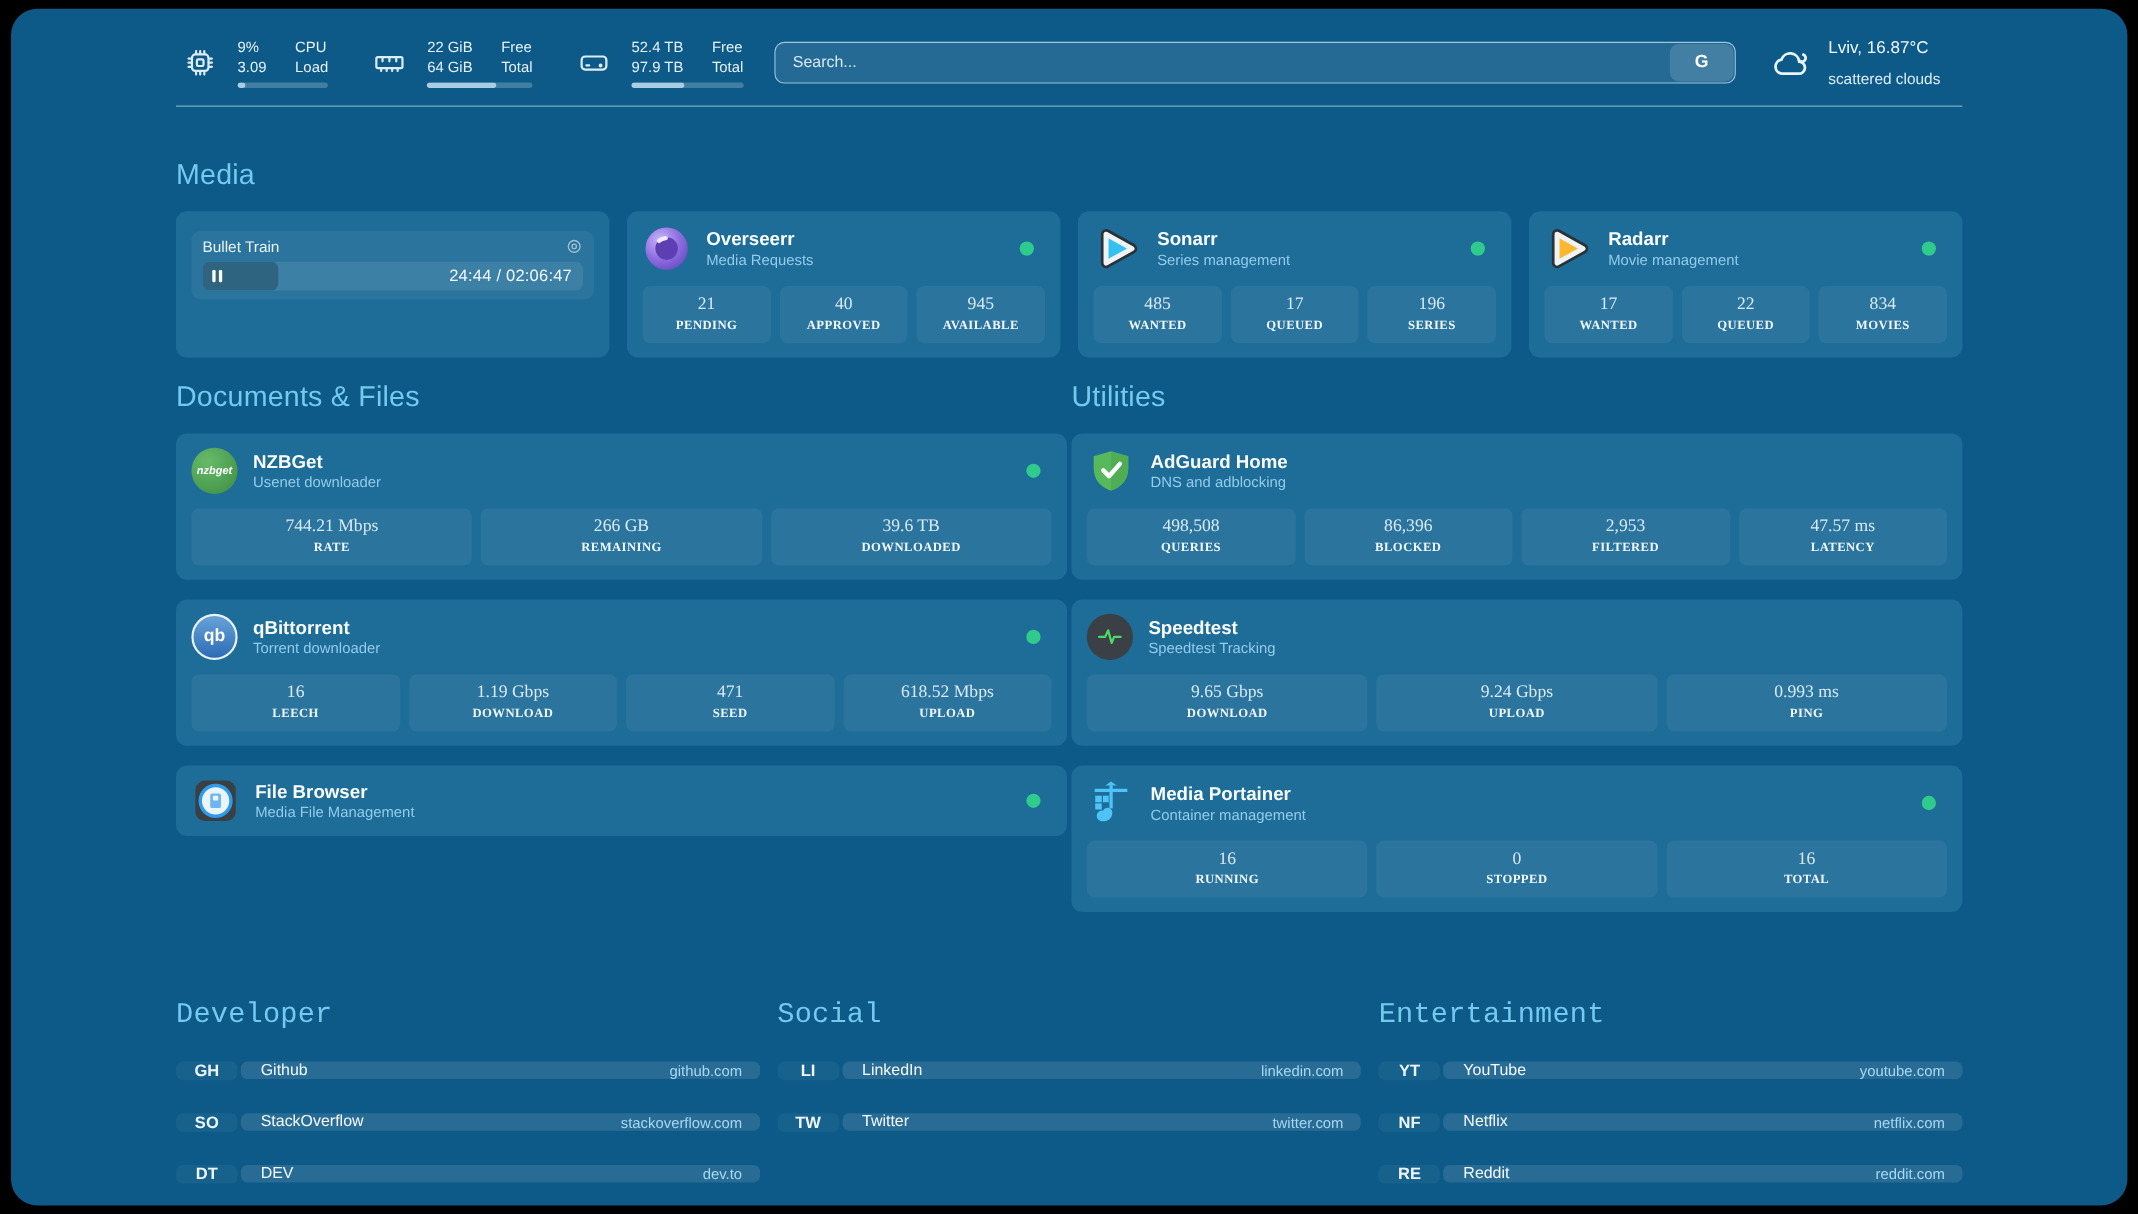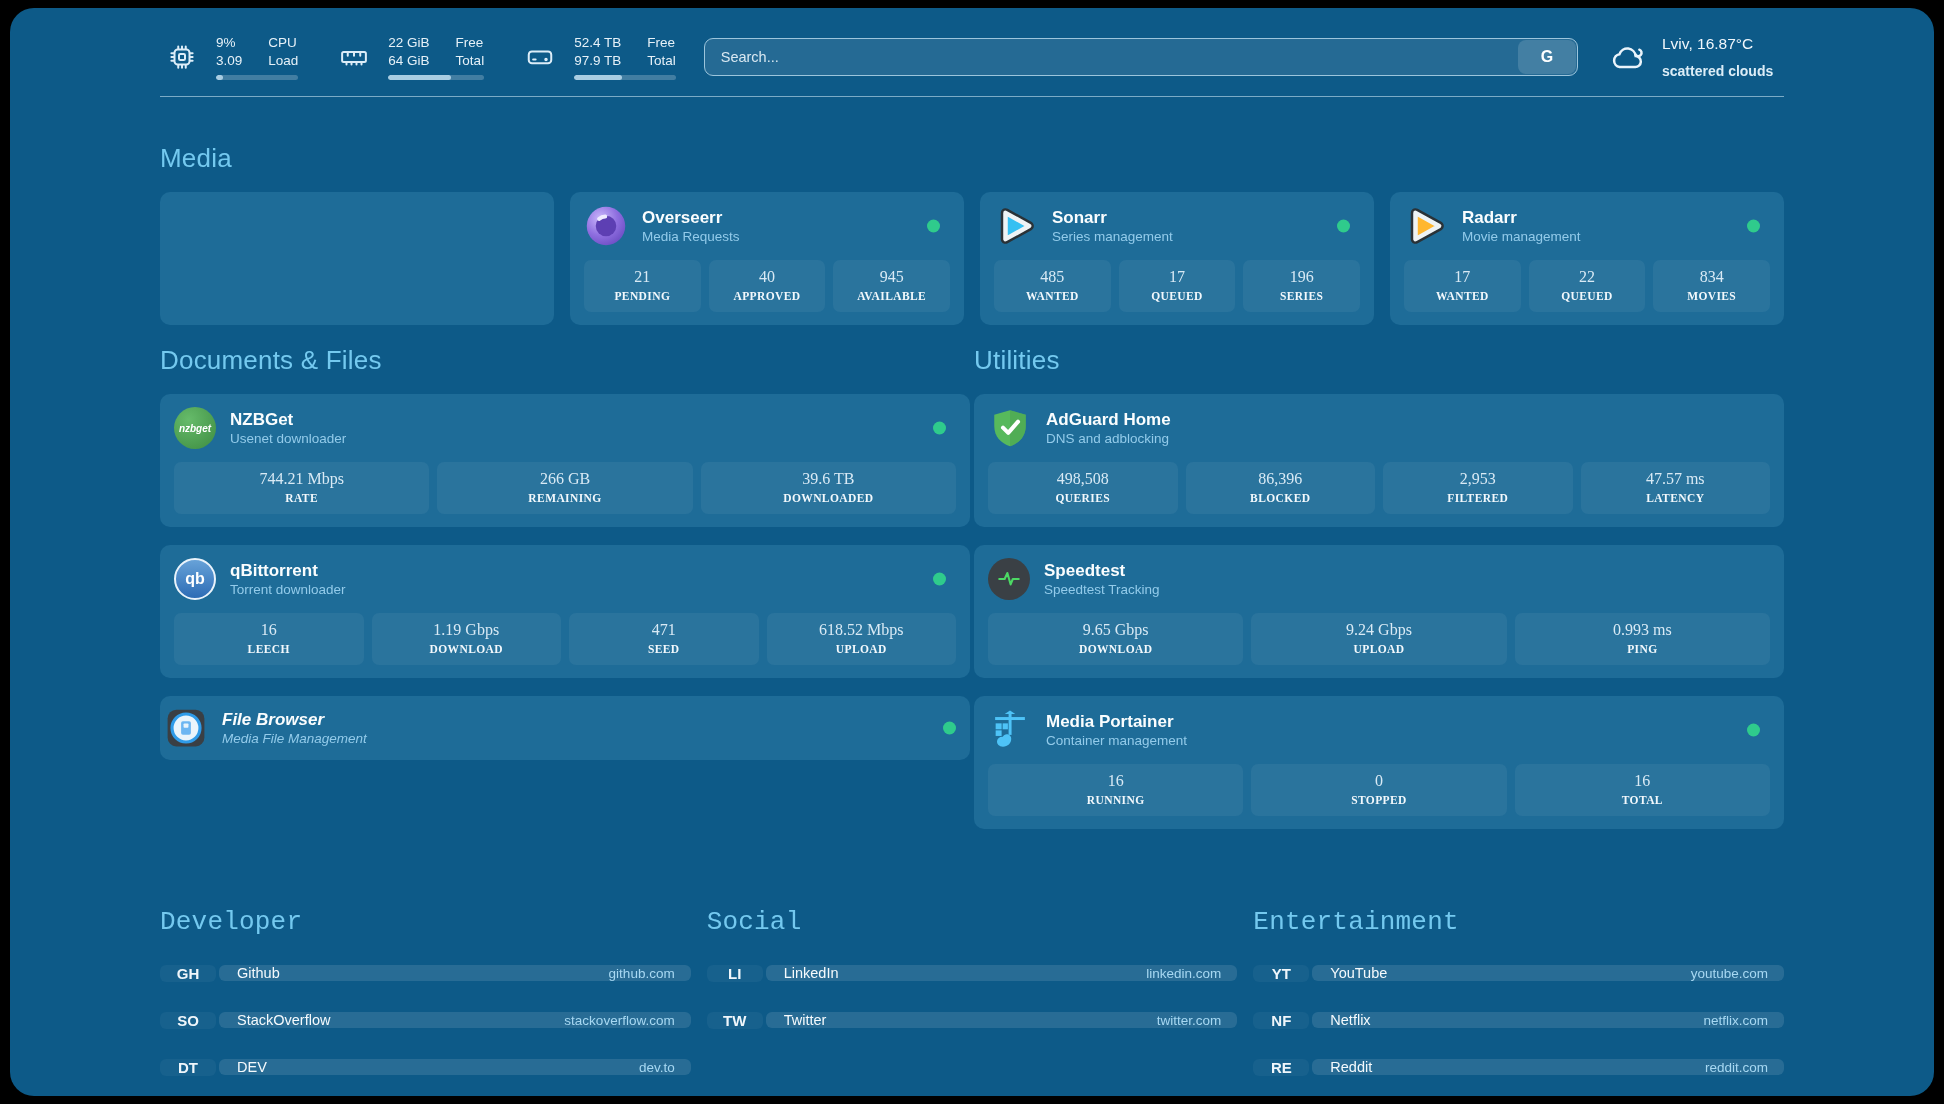--- a/index.html
+++ b/index.html
@@ -26,21 +26,21 @@
   .searchbar input { flex:1; background:transparent; border:none; outline:none;
     color:#f2f8fc; font-size:14.5px; padding:0 16px; font-family:inherit; }
   .searchbar input::placeholder { color:#e3eff7; opacity:.95; }
   .gbtn { width:58px; display:flex; align-items:center; justify-content:center;
     background:rgba(255,255,255,0.14); border-radius:8px; margin:1px; font-size:16px;
     font-weight:700; color:#fff; cursor:pointer; }
 
   .weather { display:flex; align-items:center; gap:12px; min-width:178px; }
   .weather svg { width:44px; height:40px; color:#eaf4fb; }
   .weather-l1 { font-size:15.5px; color:#f0f7fc; }
-  .weather-l2 { font-size:14px; color:#dcedf7; margin-top:10px;font-weight:bold; }
+  .weather-l2 { font-size:14px; color:#dcedf7; margin-top:10px; }
 
   .divider { margin:16px 150px 0 150px; border-bottom:1.5px solid rgba(215,238,250,0.55); }
 
   
   .section-title { font-size:26px; font-weight:500; color:var(--accent_text,#74c9ef); letter-spacing:.2px; }
   .media-title { margin-top:46px; }
   .media-grid { display:grid; grid-template-columns:repeat(4,1fr); gap:16px; margin-top:18px; }
 
   .card { background:var(--card,#1e6c98); border-radius:10px; padding:10px 14px 13px 14px; }
   .card-head { display:flex; align-items:center; gap:14px; position:relative; min-height:48px; }
@@ -67,21 +67,21 @@
   .player-fill { position:absolute; left:0; top:0; bottom:0; border-radius:6px; background:rgba(0,0,0,0.22); }
   .pause { position:absolute; left:9px; top:50%; transform:translateY(-50%); display:flex; gap:3px; cursor:pointer; }
   .pause i { display:block; width:3px; height:11px; background:#fff; border-radius:1px; }
   .player-time { position:absolute; right:10px; top:50%; transform:translateY(-50%);
     font-size:15px; color:#f2f8fc; letter-spacing:.2px; }
 
   .two-col { display:grid; grid-template-columns:1fr 1fr; gap:4px; margin-top:20px; }
   .col-stack { display:flex; flex-direction:column; }
   .col-stack .section-title { margin-bottom:18px; }
   .col-stack .card { margin-bottom:18px; }
-  .card.slim { padding:8px 4px;font-style:italic; }
+  .card.slim { padding:8px 14px; }
 
   
   .bookmarks { display:grid; grid-template-columns:1fr 1fr 1fr; gap:16px; margin-top:60px; }
   .bm-group .section-title { margin-bottom:19px;font-family:Liberation Mono, monospace; }
   .bm-row { display:flex; gap:3px; height:34px; margin-bottom:13px; cursor:pointer;align-items:center; }
   .bm-abbr { width:56px; background:rgba(255,255,255,0.045); border-radius:6px;
     display:flex; align-items:center; justify-content:center; font-size:15px; font-weight:600; color:#eff6fb; }
   .bm-main { flex:1; background:rgba(255,255,255,0.115); border-radius:6px;
     display:flex; align-items:center; justify-content:space-between; padding:0 16px 0 18px; }
   .bm-name { font-size:14.5px; color:#f5fafd; }
@@ -198,20 +198,37 @@
   </div>
 
   <div class="divider"></div>
 
   <div class="pad">
 
     <div class="section-title media-title">Media</div>
     <div class="media-grid">
 
       <div class="card">
+        <div class="player">
+          <div class="player-top">
+            <span class="player-name">Bullet Train</span>
+            <svg class="target-ic" viewBox="0 0 24 24" fill="none" stroke="currentColor" stroke-width="1.8">
+              <circle cx="12" cy="12" r="8"></circle>
+                <circle cx="12" cy="12" r="3"></circle>
+            </svg>
+          </div>
+          <div class="player-bar">
+            <div class="player-fill" style="width: 20%;"></div>
+            <span class="pause">
+                <i></i>
+                <i></i>
+              </span>
+            <span class="player-time">24:44 / 02:06:47</span>
+          </div>
+        </div>
       </div>
 
       <div class="card">
         <div class="card-head">
           <span class="app-ic over-ic circ">
             <svg viewBox="0 0 24 24" width="44" height="44">
               <defs>
                   <radialGradient id="ovg" cx="35%" cy="30%" r="80%">
                 <stop offset="0%" stop-color="#c9b6fb"></stop>
                     <stop offset="55%" stop-color="#8f6fe0"></stop>

